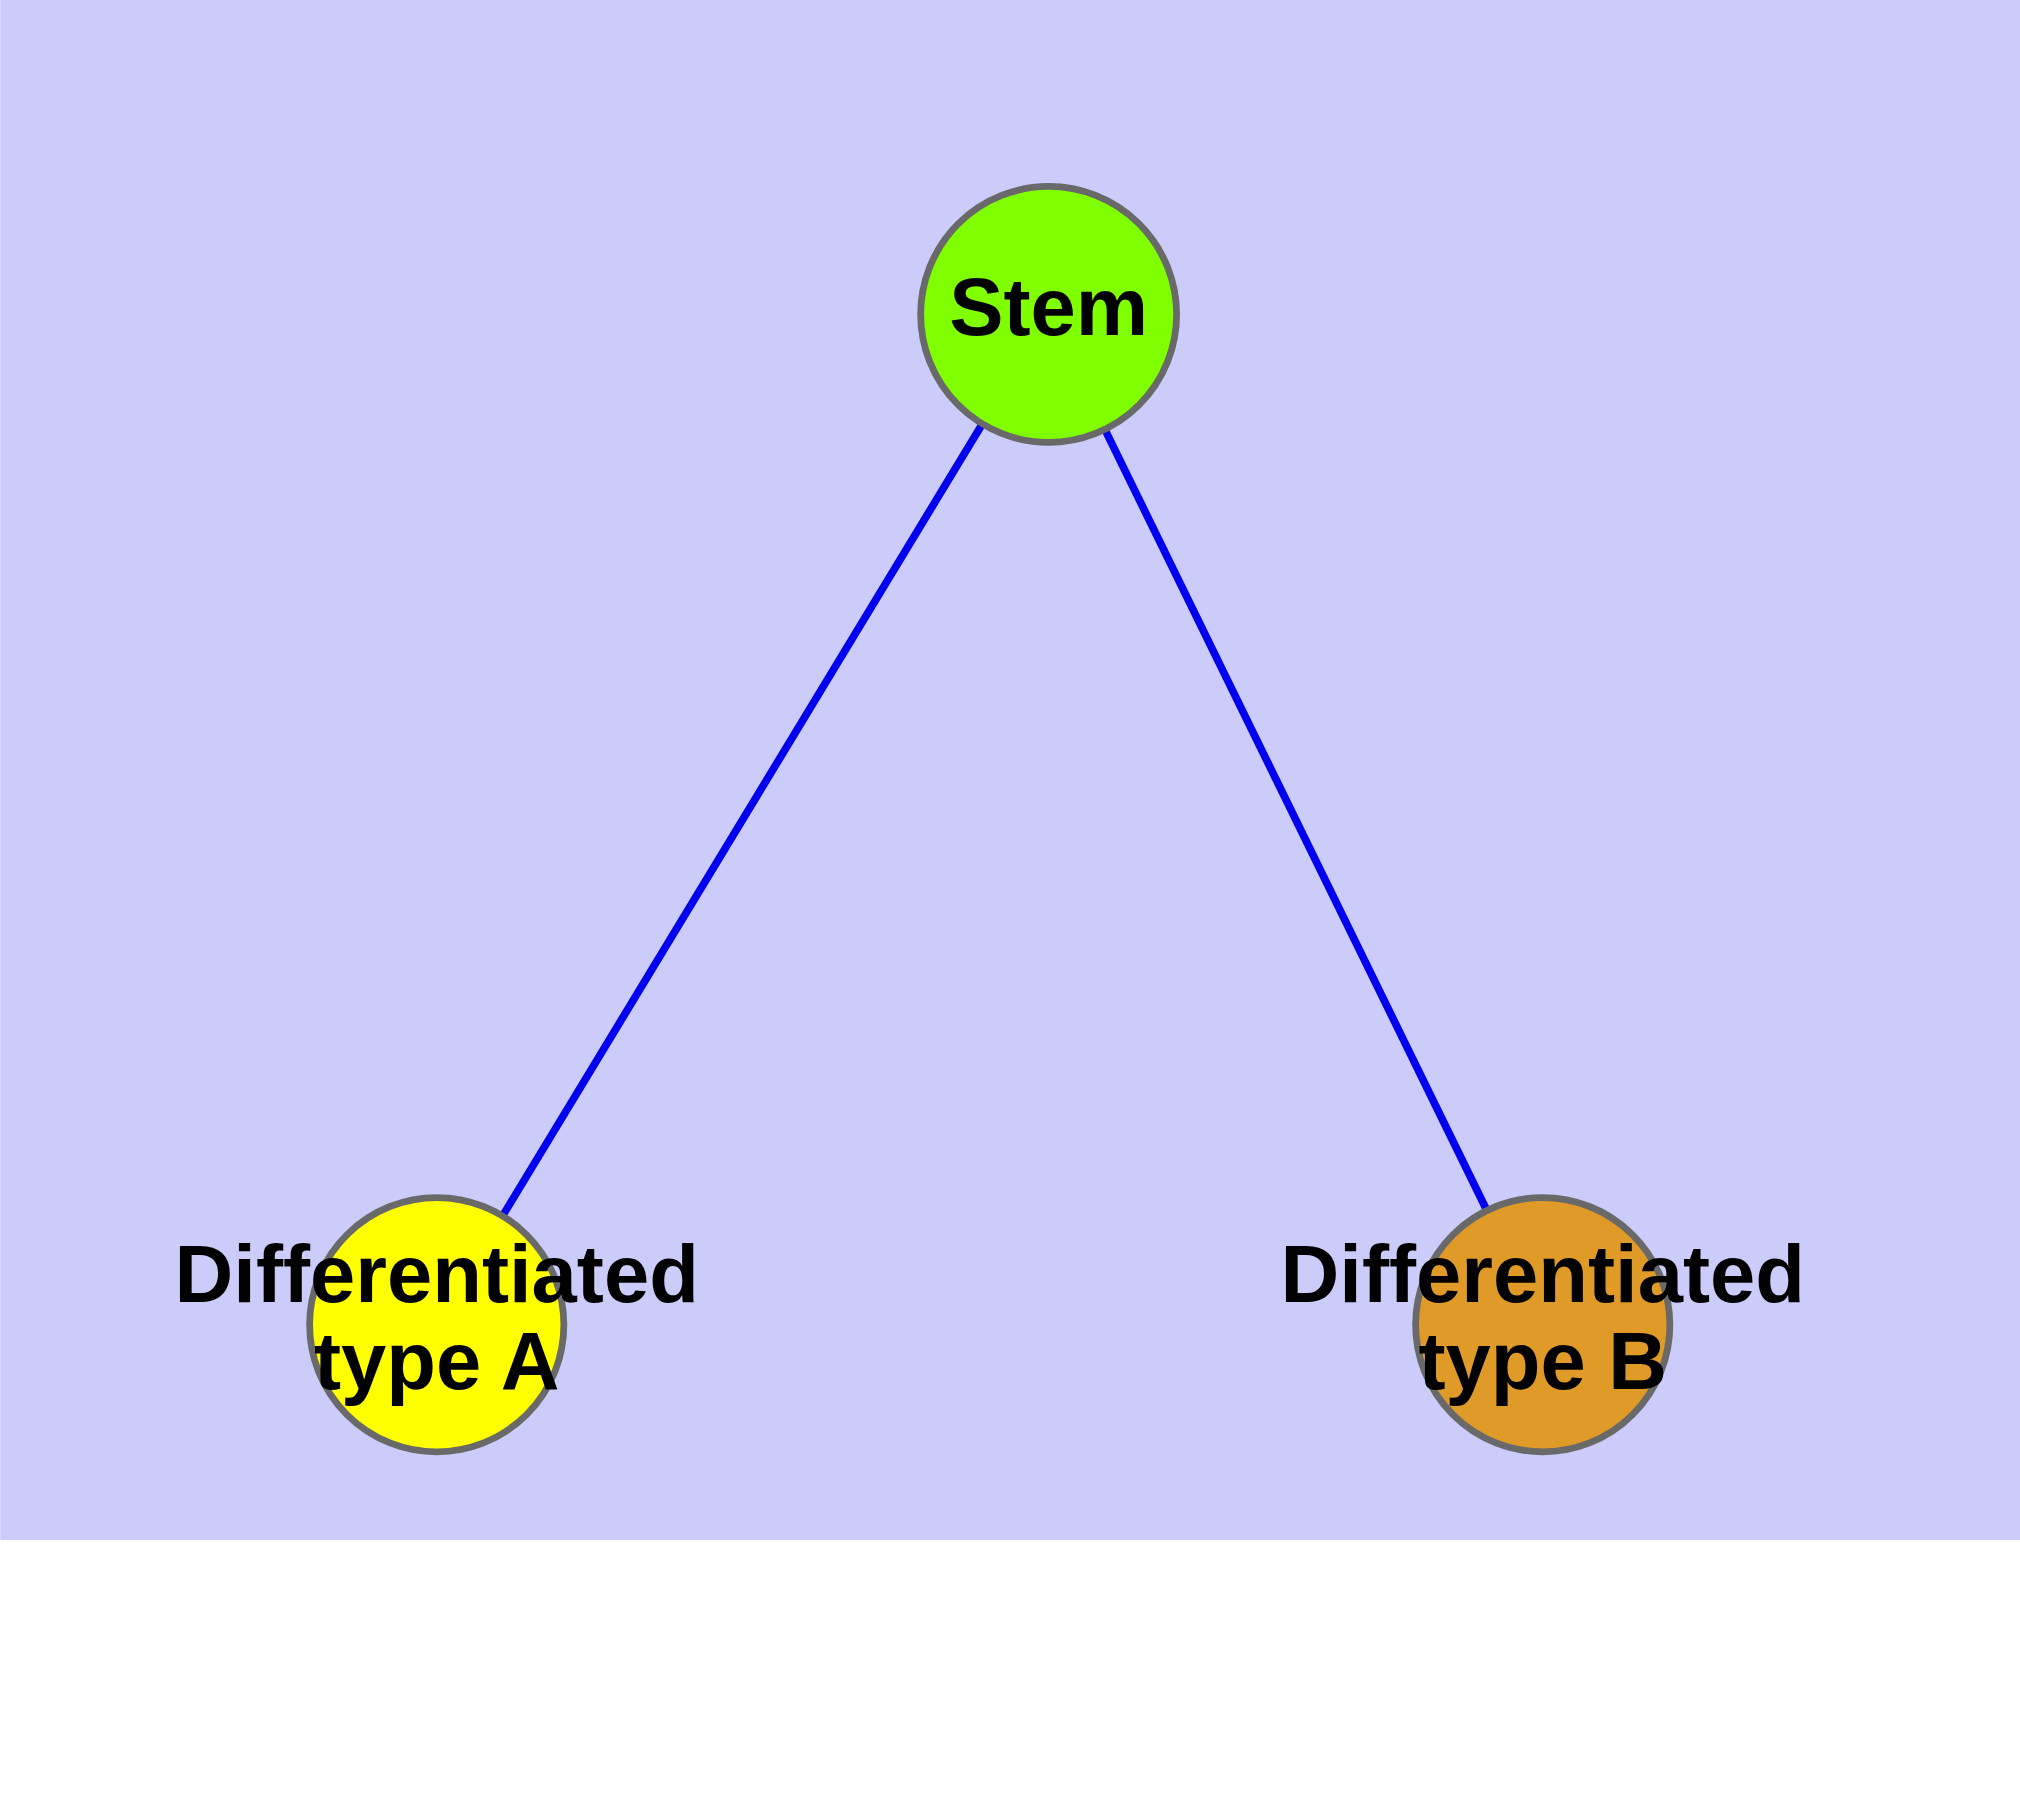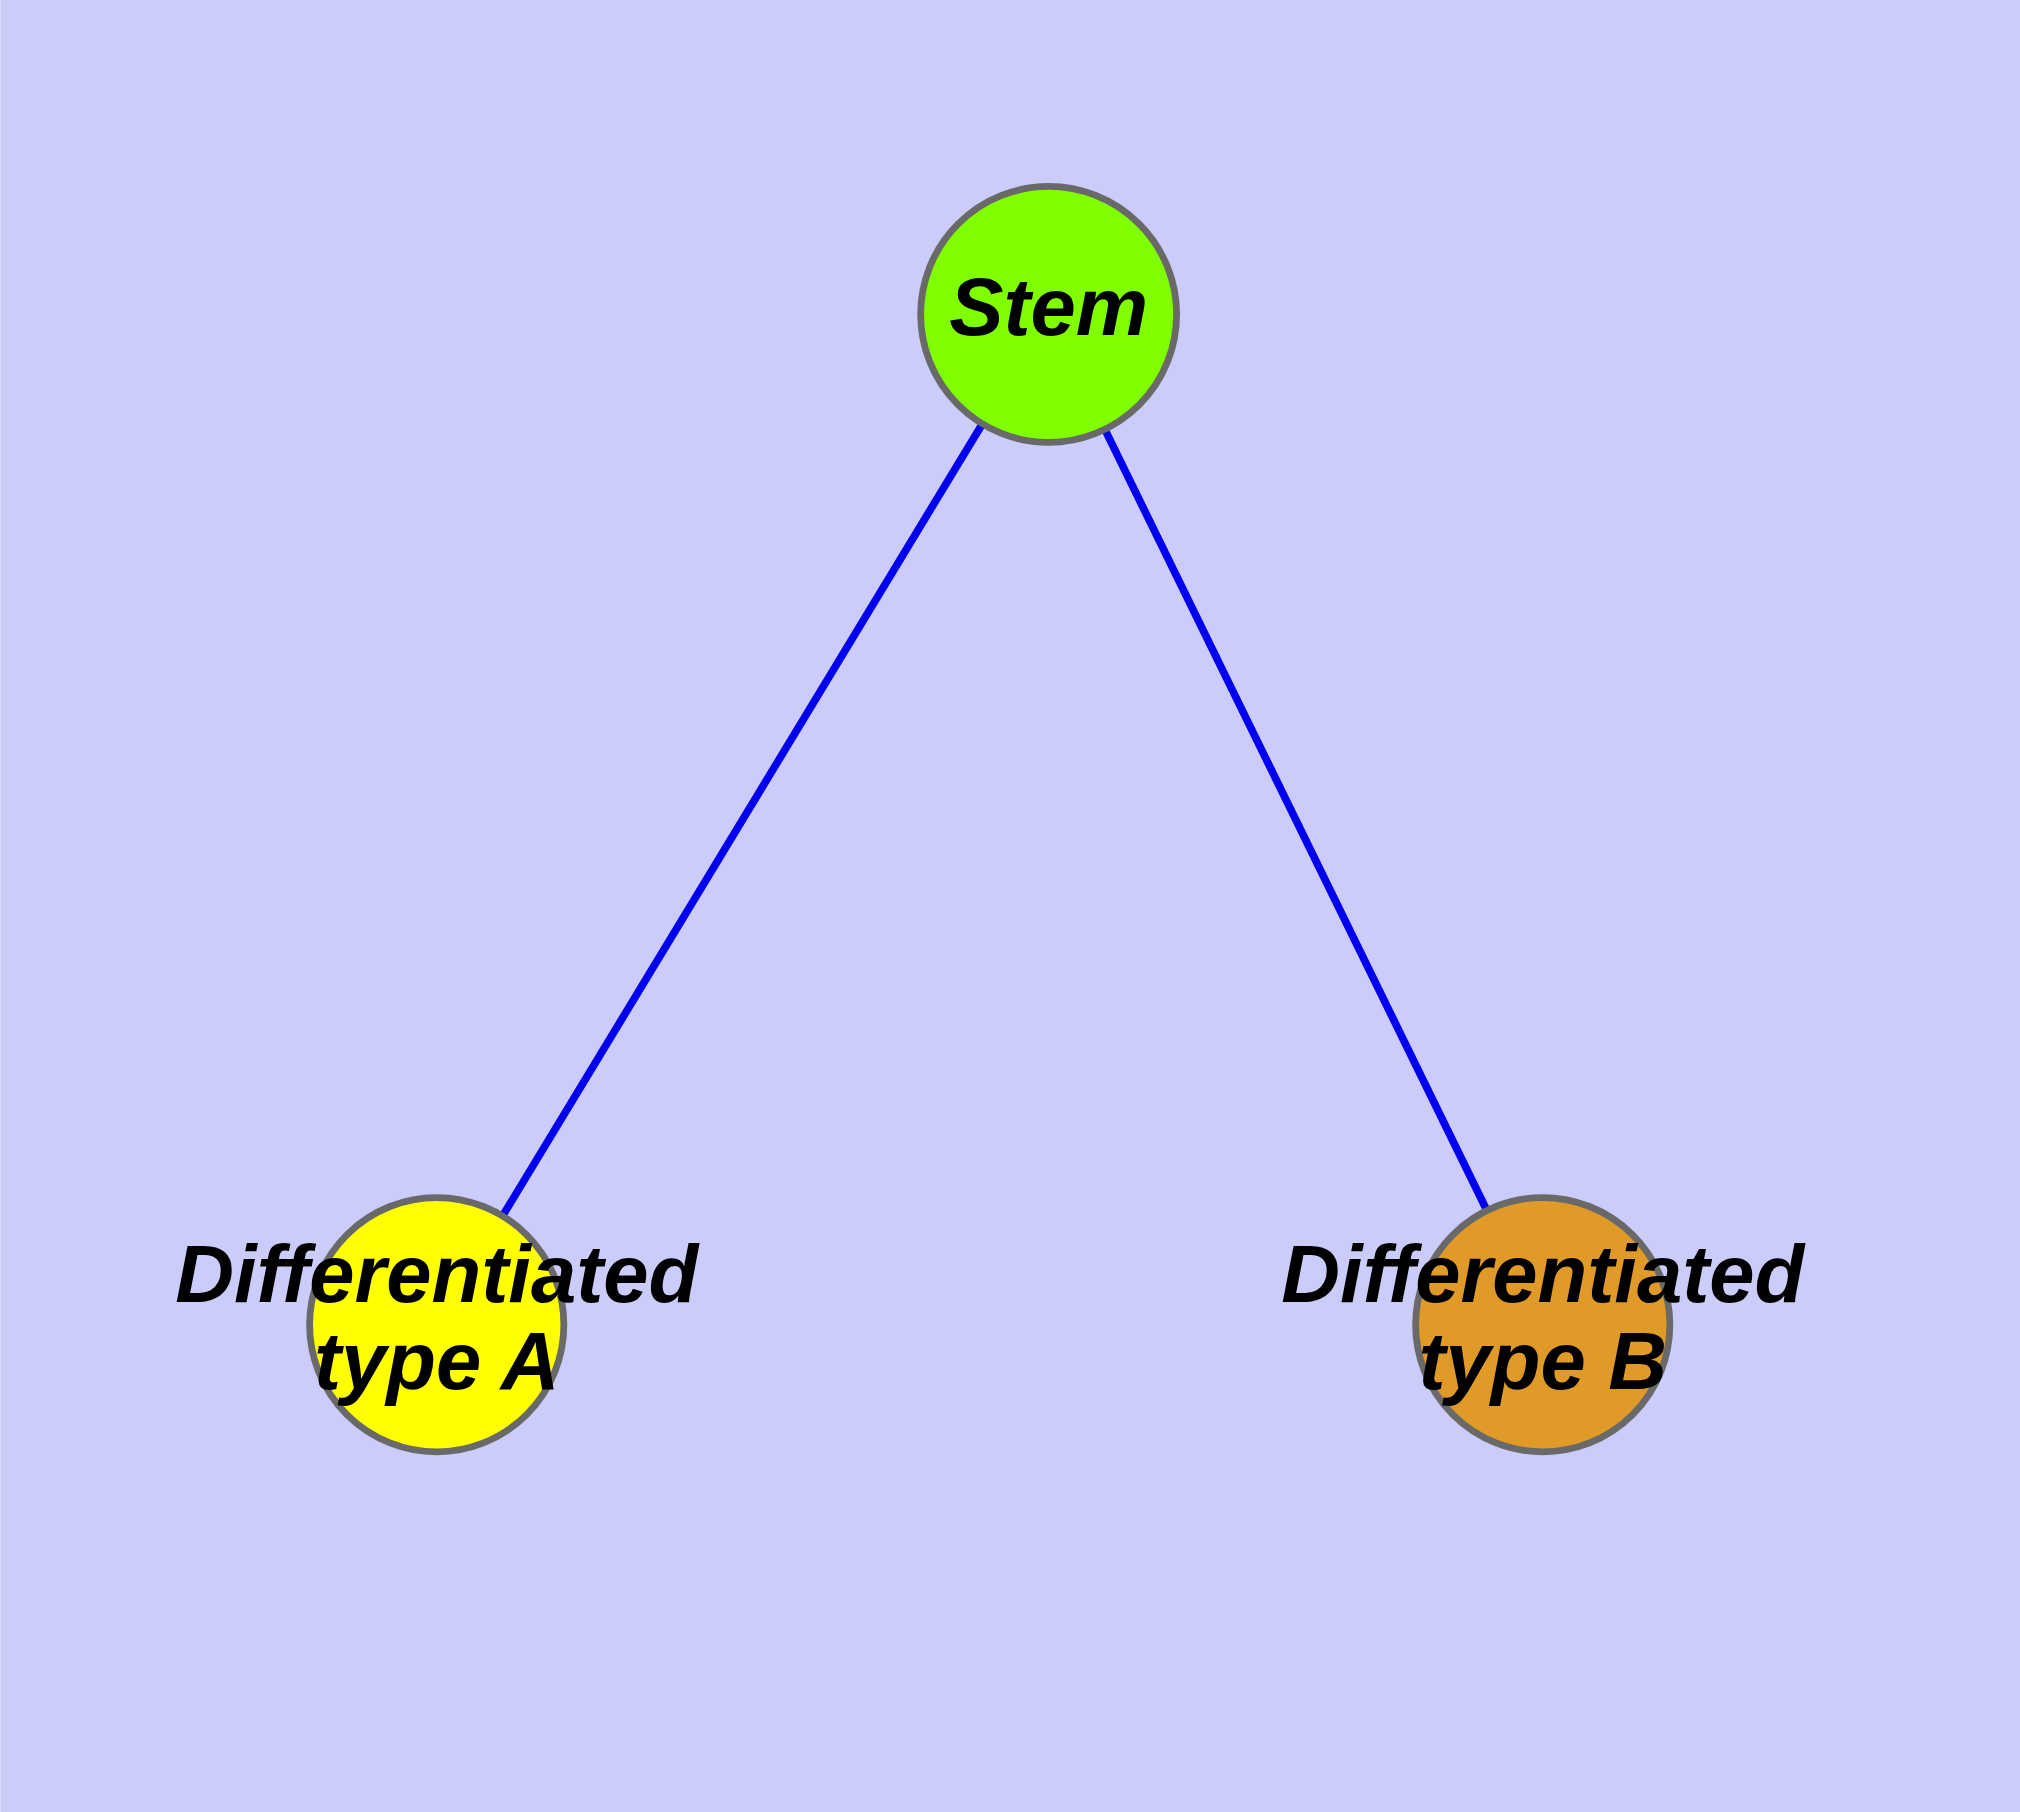--- a/index.html
+++ b/index.html
@@ -33,21 +33,21 @@
   .node-label.single {
     font-size: 96px;
   }
   .node-label.multi {
     font-size: 96px;
   }
 </style>
 </head>
 <body>
 
-<div id="canvas" style="width: 2021px; height: 1812px; font-style: italic;">
+<div id="canvas" style="width: 2021px; height: 1540px;">
   <svg id="graph-svg" viewBox="0 0 2384 2138" xmlns="http://www.w3.org/2000/svg" width="2021" height="1812">
     <rect id="bg-rect" x="0" y="0" width="2384" height="2138" fill="#ccccfa"></rect>
     <g id="edges-layer">
         <line x1="1159.8062205024892" y1="498.444577785364" x2="591.6757004404805" y2="1436.4107549514506" stroke="#0000ee" stroke-width="9" stroke-linecap="butt"></line>
         <line x1="1302.4644622336446" y1="504.8484373627863" x2="1754.9748965732927" y2="1430.0498742973666" stroke="#0000ee" stroke-width="9" stroke-linecap="butt"></line>
       </g>
     <g id="nodes-layer">
         <g>
           <circle cx="1237" cy="371" r="151" fill="#80ff00" stroke="#696969" stroke-width="8"></circle>
           <text class="node-label single" x="1237" y="371" font-size="96" fill="#000000"><tspan x="1237">Stem</tspan></text>

